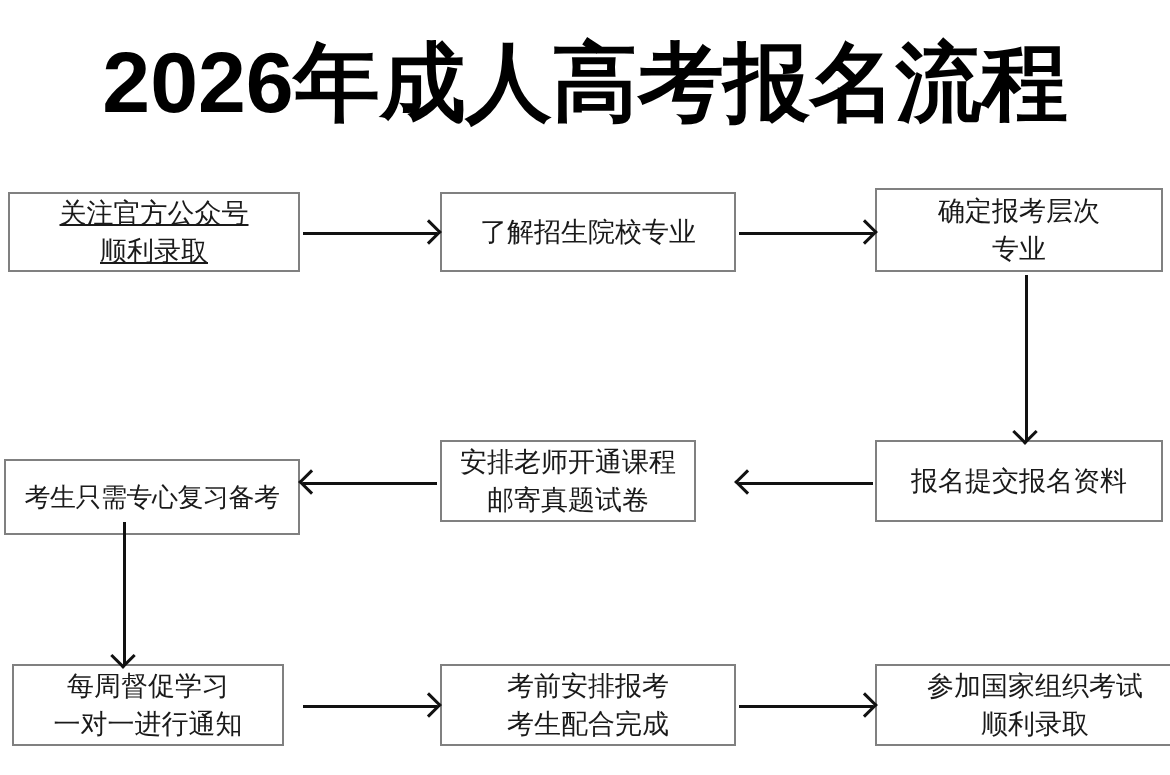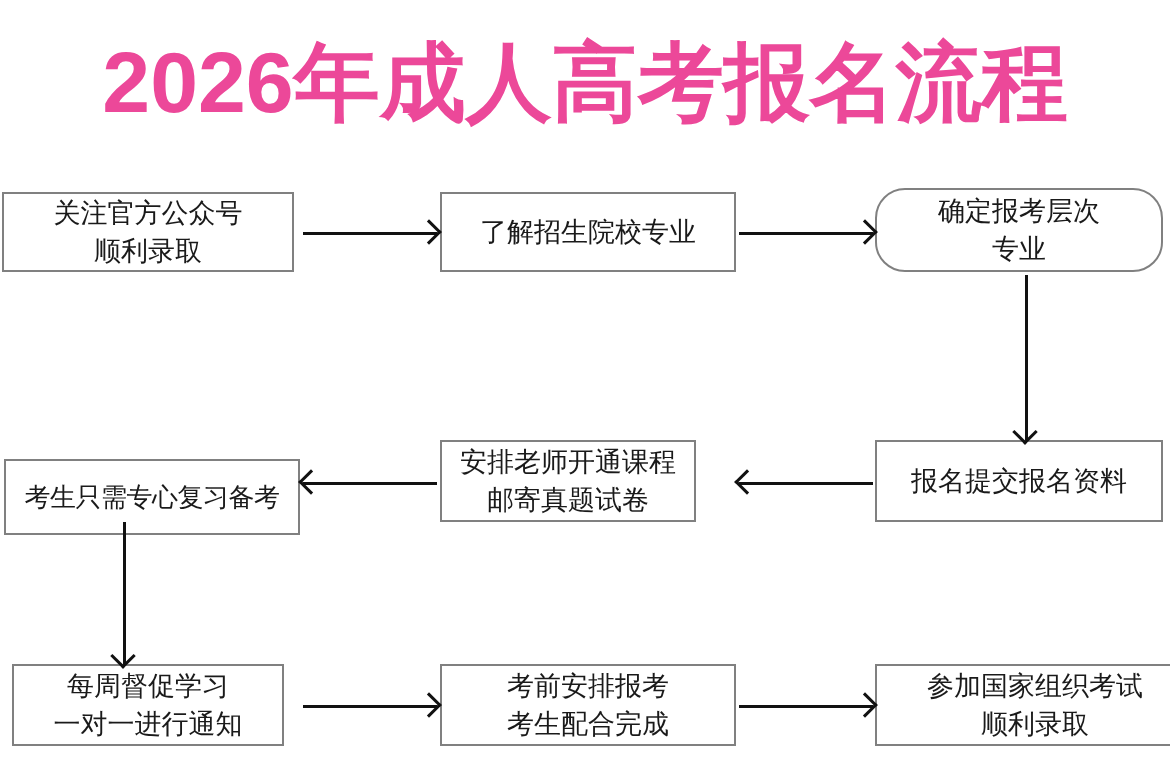--- a/index.html
+++ b/index.html
@@ -21,21 +21,21 @@
   
   .title {
     position: absolute;
     left: 0;
     top: 34px;
     width: 1170px;
     text-align: center;
     font-size: 86px;
     line-height: 96px;
     font-weight: 900;
-    color: #ec4899;
+    color: #000000;
     letter-spacing: 0px;
     white-space: nowrap;
   }
 
   
   .node {
     position: absolute;
     box-sizing: border-box;
     border: 2px solid #808080;
     background: #ffffff;
@@ -101,30 +101,30 @@
     transform: translate(-50%, 1px) rotate(135deg);
   }
 </style>
 </head>
 <body>
 
 <div id="canvas">
 
   <div class="title">2026年成人高考报名流程</div>
 
-  <div class="node" style="left:2px; top:192px; width:292px; height:80px;">
+  <div class="node" style="left:8px; top:192px; width:292px; height:80px;text-decoration:underline;">
     <span class="line">关注官方公众号</span>
     <span class="line">顺利录取</span>
   </div>
 
   <div class="node" style="left:440px; top:192px; width:296px; height:80px;">
     <span class="line">了解招生院校专业</span>
   </div>
 
-  <div class="node" style="left:875px; top:188px; width:288px; height:84px;border-radius:30px;">
+  <div class="node" style="left:875px; top:188px; width:288px; height:84px;">
     <span class="line">确定报考层次</span>
     <span class="line">专业</span>
   </div>
 
   <div class="node tight" style="left:4px; top:443px; width:296px; height:76px;margin-top:16px;">
     <span class="line">考生只需专心复习备考</span>
   </div>
 
   <div class="node" style="left:440px; top:440px; width:256px; height:82px;">
     <span class="line">安排老师开通课程</span>

